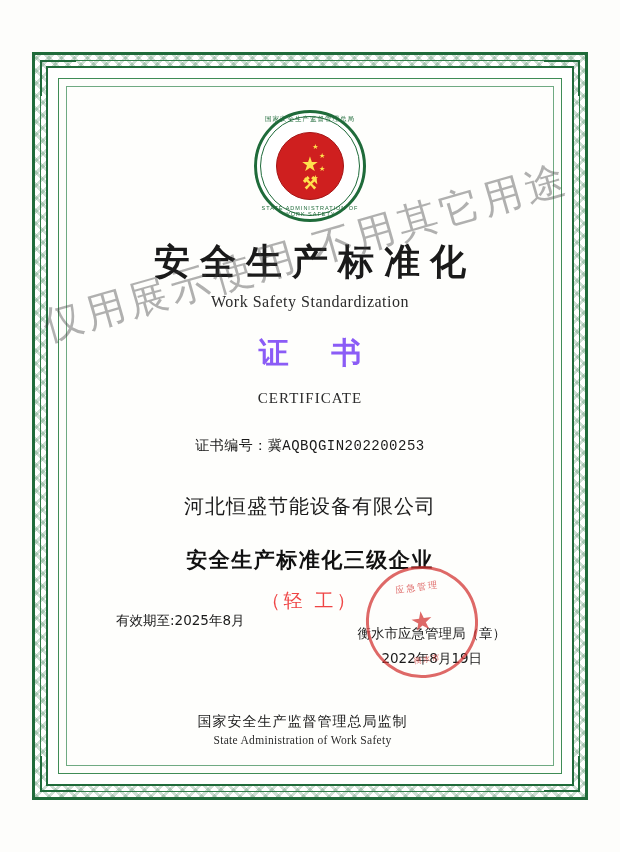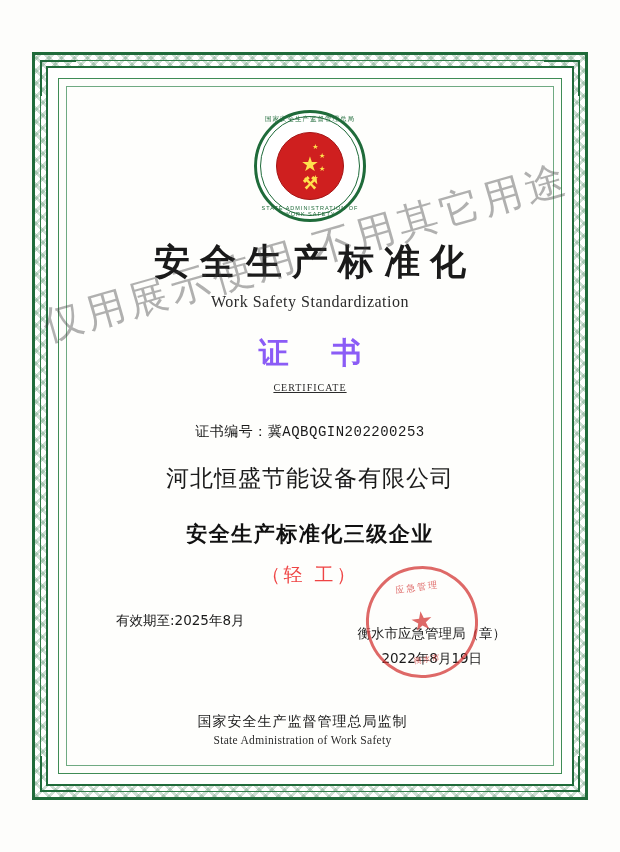--- a/index.html
+++ b/index.html
@@ -146,38 +146,37 @@
   .cert-cn{
     margin-top:22px;
     font-size:30px;
     letter-spacing:16px;
     color:#8b5cf6;
     font-weight:bold;
     font-family:"DejaVu Serif", serif;
     text-indent:16px;
   }
   .cert-en{
-    margin-top:8px;
-    font-size:10px;
+    margin-top:16px;
+    font-size:15px;
     color:#2b2b2b;
     letter-spacing:1px;
-    text-decoration:underline;
   }
 
   
   .field-number{
     margin-top:30px;
     font-size:14px;
     color:#1a1a1a;
     letter-spacing:0.5px;
     font-family:Liberation Mono, monospace;
   }
   .field-company{
-    margin-top:22px;
-    font-size:23px;
+    margin-top:38px;
+    font-size:20px;
     color:#1a1a1a;
     letter-spacing:1px;
     font-family:"DejaVu Serif", serif;
   }
   .field-grade{
     margin-top:26px;
     font-size:21px;
     font-weight:bold;
     color:#111;
     letter-spacing:1.5px;

